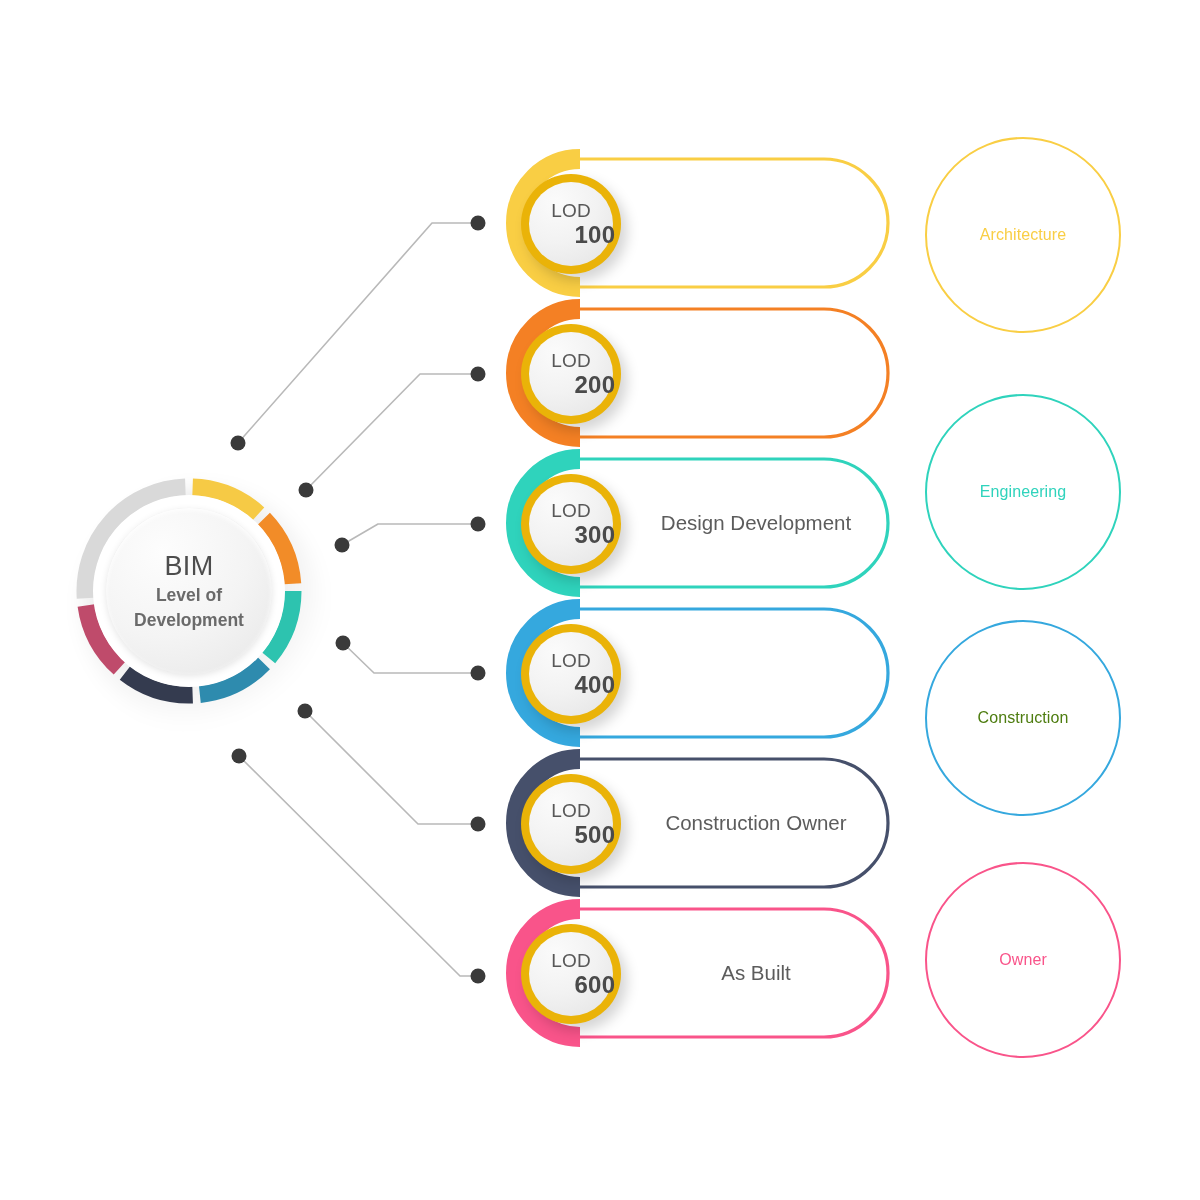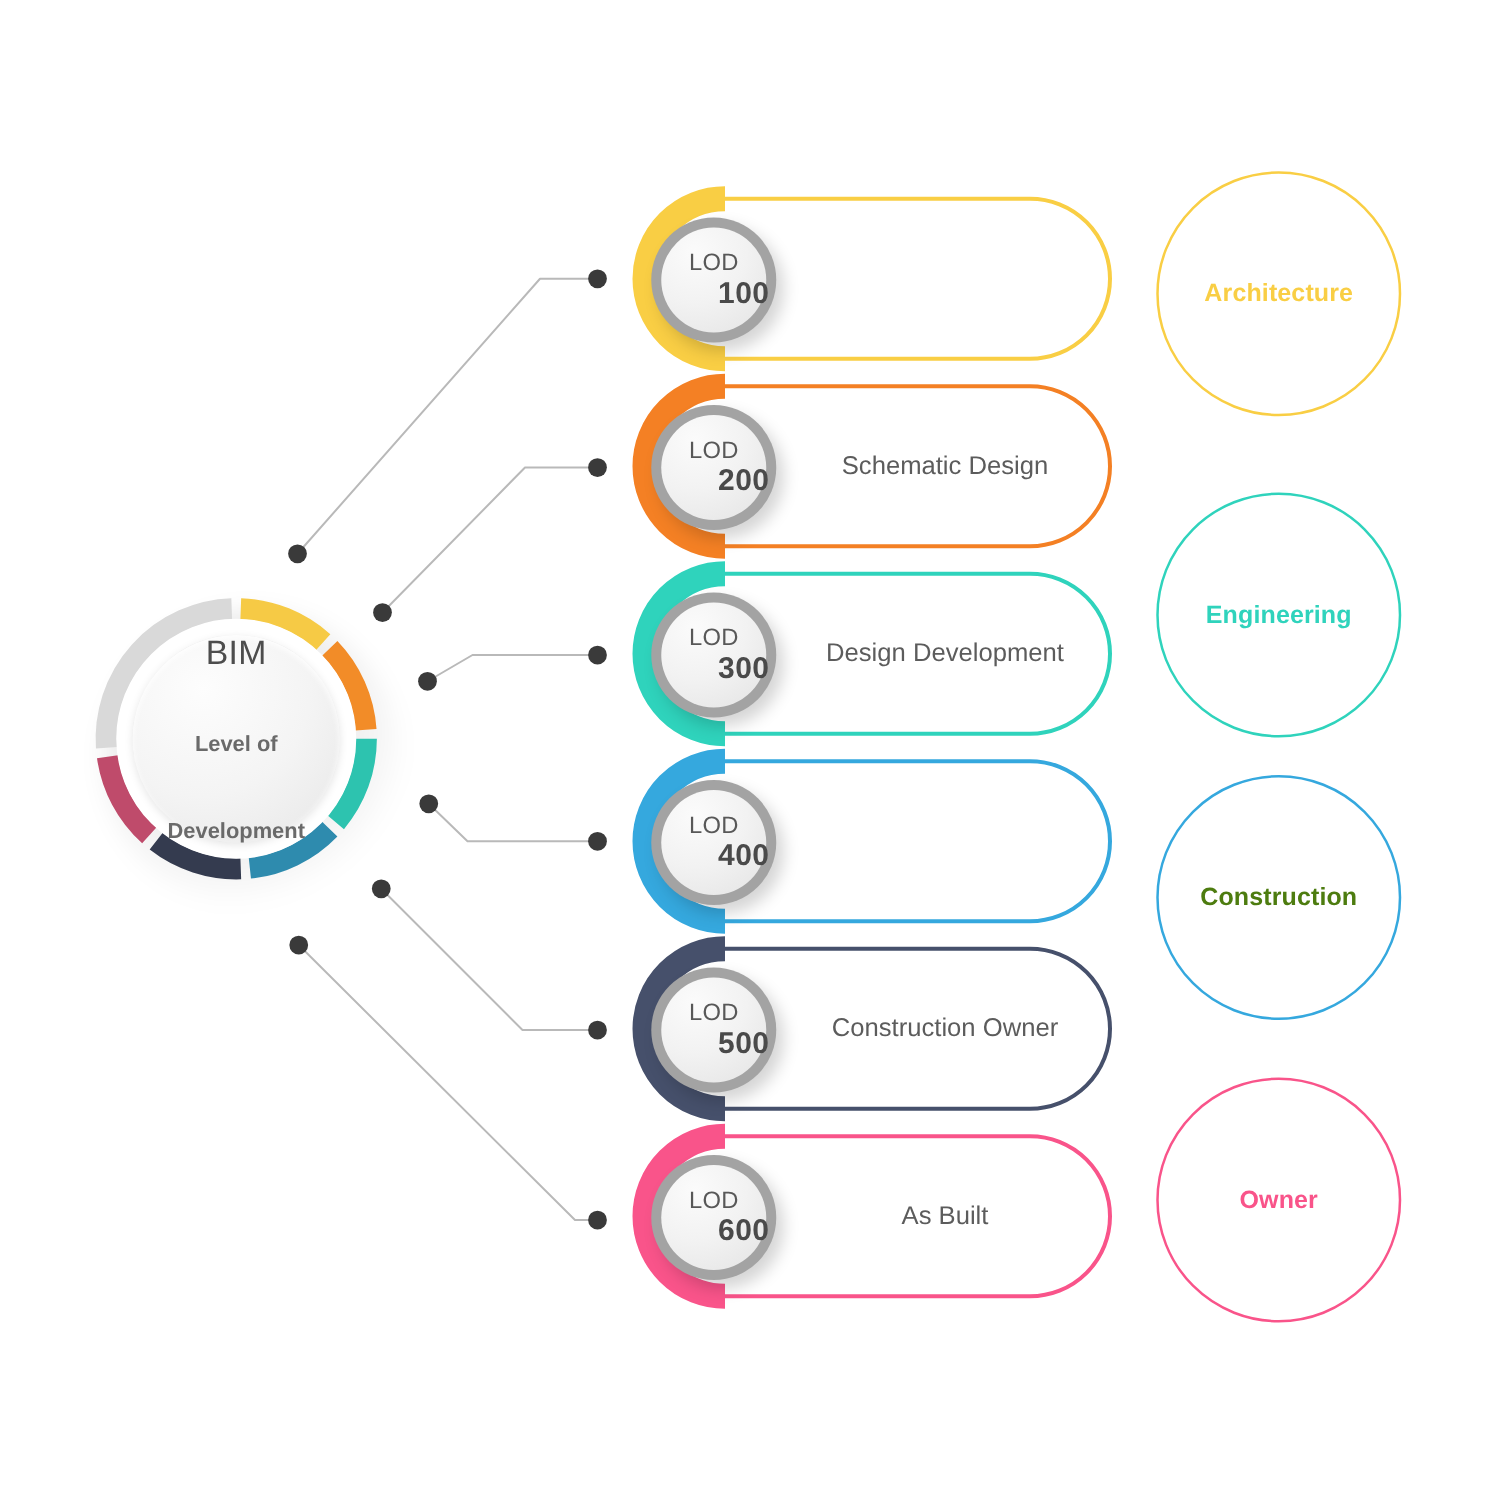--- a/index.html
+++ b/index.html
@@ -54,21 +54,20 @@
     width: 166px; height: 166px;
     border-radius: 50%;
     background: radial-gradient(circle at 34% 26%, #fdfdfd 0%, #f4f4f4 52%, #e6e6e6 100%);
     box-shadow: inset 0 2px 5px rgba(255,255,255,0.95),
                 0 2px 7px rgba(0,0,0,0.10);
     display: flex;
     flex-direction: column;
     align-items: center;
     justify-content: center;
     text-align: center;
-    gap: 44px;
   }
   #hub .hub-title {
     font-size: 27px;
     color: #4d4d4d;
     letter-spacing: 0.3px;
     line-height: 1.15;
     font-weight: 400;
   }
   #hub .hub-sub {
     font-size: 17.5px;
@@ -109,21 +108,21 @@
     line-height: 1.32;
   }
 
   .lod-badge {
     position: absolute;
     left: 16px;
     top: 26px;
     width: 100px;
     height: 100px;
     border-radius: 50%;
-    background: #a3a3a3;
+    background: #eab308;
     box-shadow: 6px 7px 13px rgba(0,0,0,0.17);
     display: flex;
     align-items: center;
     justify-content: center;
   }
   .lod-badge .badge-inner {
     width: 84px;
     height: 84px;
     border-radius: 50%;
     background: radial-gradient(circle at 32% 24%, #fbfbfb 0%, #f2f2f2 48%, #e3e3e3 100%);
@@ -154,22 +153,22 @@
     width: 192px;
     height: 192px;
     border-radius: 50%;
     border: 2.5px solid #cccccc;
     background: #ffffff;
     display: flex;
     align-items: center;
     justify-content: center;
   }
   .cat-circle .cat-label {
-    font-size: 20px;
-    font-weight: 700;
+    font-size: 16px;
+    font-weight: 400;
     letter-spacing: 0.1px;
   }
 </style>
 </head>
 <body>
 
 <div id="stage">
 
   <svg id="connector-layer" width="1200" height="1200" viewBox="0 0 1200 1200">
       <path d="M 238 443 L 432 223 L 478 223" fill="none" stroke="#b9b9b9" stroke-width="1.6" stroke-linejoin="round" stroke-linecap="round"></path>
@@ -226,21 +225,20 @@
           </div>
         </div>
       </div>
       <div class="lod-row" style="top: 298px;">
         <div class="pill-wrap">
           <svg class="pill-svg" width="400" height="150" viewBox="0 0 400 150">
             <path d="M 75 11 L 319 11 A 64 64 0 0 1 319 139 L 75 139" fill="none" stroke="#F48024" stroke-width="3.2"></path>
             <path d="M 75 11 A 64 64 0 0 0 75 139" fill="none" stroke="#F48024" stroke-width="20" stroke-linecap="butt"></path>
           </svg>
         </div>
-        <div class="lod-label">Schematic Design</div>
         <div class="lod-badge">
           <div class="badge-inner">
             <div class="badge-top">LOD</div>
             <div class="badge-num">200</div>
           </div>
         </div>
       </div>
       <div class="lod-row" style="top: 448px;">
         <div class="pill-wrap">
           <svg class="pill-svg" width="400" height="150" viewBox="0 0 400 150">

